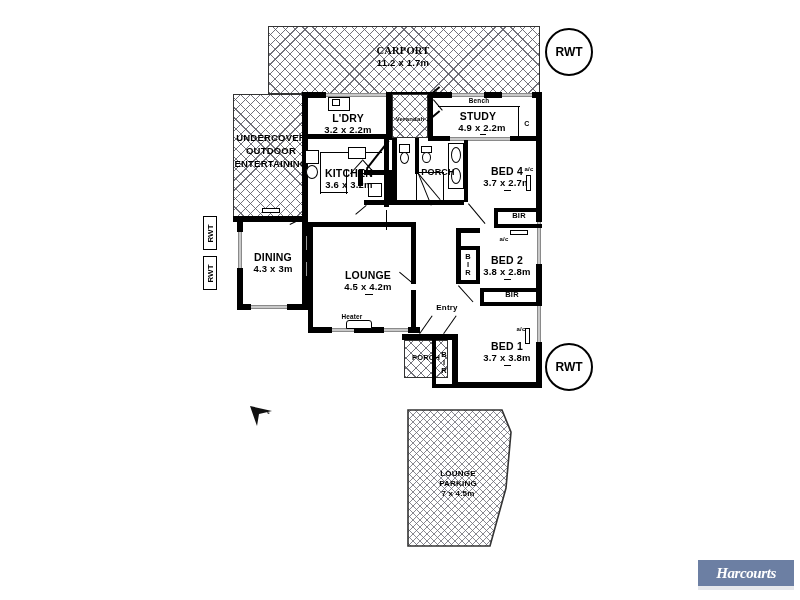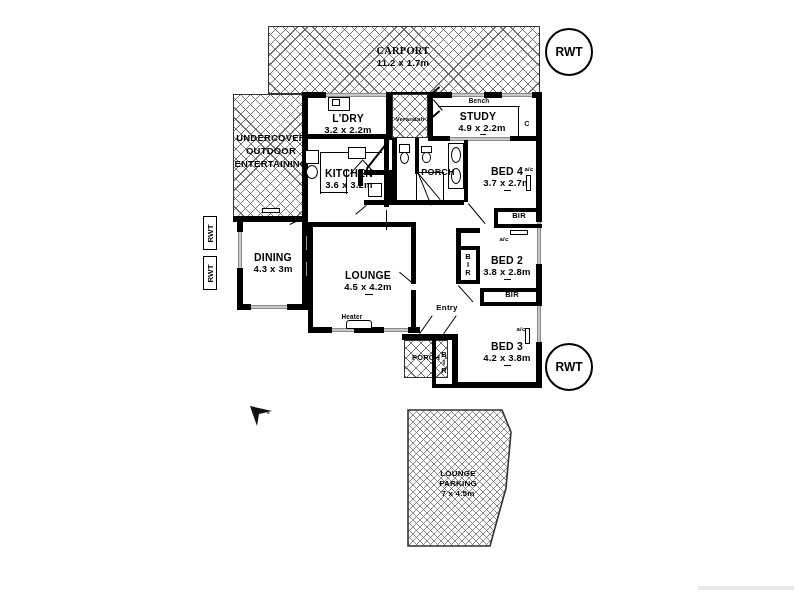--- a/index.html
+++ b/index.html
@@ -250,22 +250,22 @@
     <span>R</span>
   </div>
 
   <div class="abs wall" style="left:480px;top:288px;width:62px;height:4px;"></div>
   <div class="abs wall" style="left:480px;top:288px;width:4px;height:18px;"></div>
   <div class="abs wall" style="left:480px;top:302px;width:62px;height:4px;"></div>
   <div class="lbl sm" style="left:484px;top:291px;width:56px;">BIR</div>
 
   <div class="abs thinline" style="left:458px;top:286px;width:1.3px;height:22px;transform:rotate(-42deg);transform-origin:top left;"></div>
 
-  <div class="lbl room" style="left:478px;top:341px;width:58px;">BED 3</div>
-  <div class="lbl dim" style="left:478px;top:353px;width:58px;">4.2 x 3.8m</div>
+  <div class="lbl room" style="left:478px;top:341px;width:58px;">BED 1</div>
+  <div class="lbl dim" style="left:478px;top:353px;width:58px;">3.7 x 3.8m</div>
   <div class="abs thinline" style="left:504px;top:365px;width:7px;height:1.1px;"></div>
   <div class="lbl tiny" style="left:510px;top:326px;width:22px;font-size:6px;">a/c</div>
   <div class="abs ac" style="left:525px;top:328px;width:5px;height:16px;"></div>
 
   <div class="abs wall" style="left:452px;top:338px;width:4px;height:50px;"></div>
   <div class="abs wall" style="left:432px;top:338px;width:4px;height:50px;"></div>
   <div class="abs wall" style="left:432px;top:384px;width:24px;height:4px;"></div>
   <div class="birv abs" style="left:436px;top:344px;width:16px;height:38px;">
     <span>B</span>
     <span>I</span>
@@ -301,15 +301,18 @@
     <span>RWT</span>
   </div>
 
   <div id="compass">
     <svg width="26" height="26" viewBox="0 0 26 26">
       <path d="M2 4 L24 9 L11 12 L9 24 Z" fill="#111"></path>
       <path d="M19 10 l3 1 l-2 1 z" fill="#111"></path>
     </svg>
   </div>
 
+  <div id="logo">
+    <span class="txt">Harcourts</span>
+  </div>
   <div id="logoshadow"></div>
 
 </div>
 
 </body></html>

